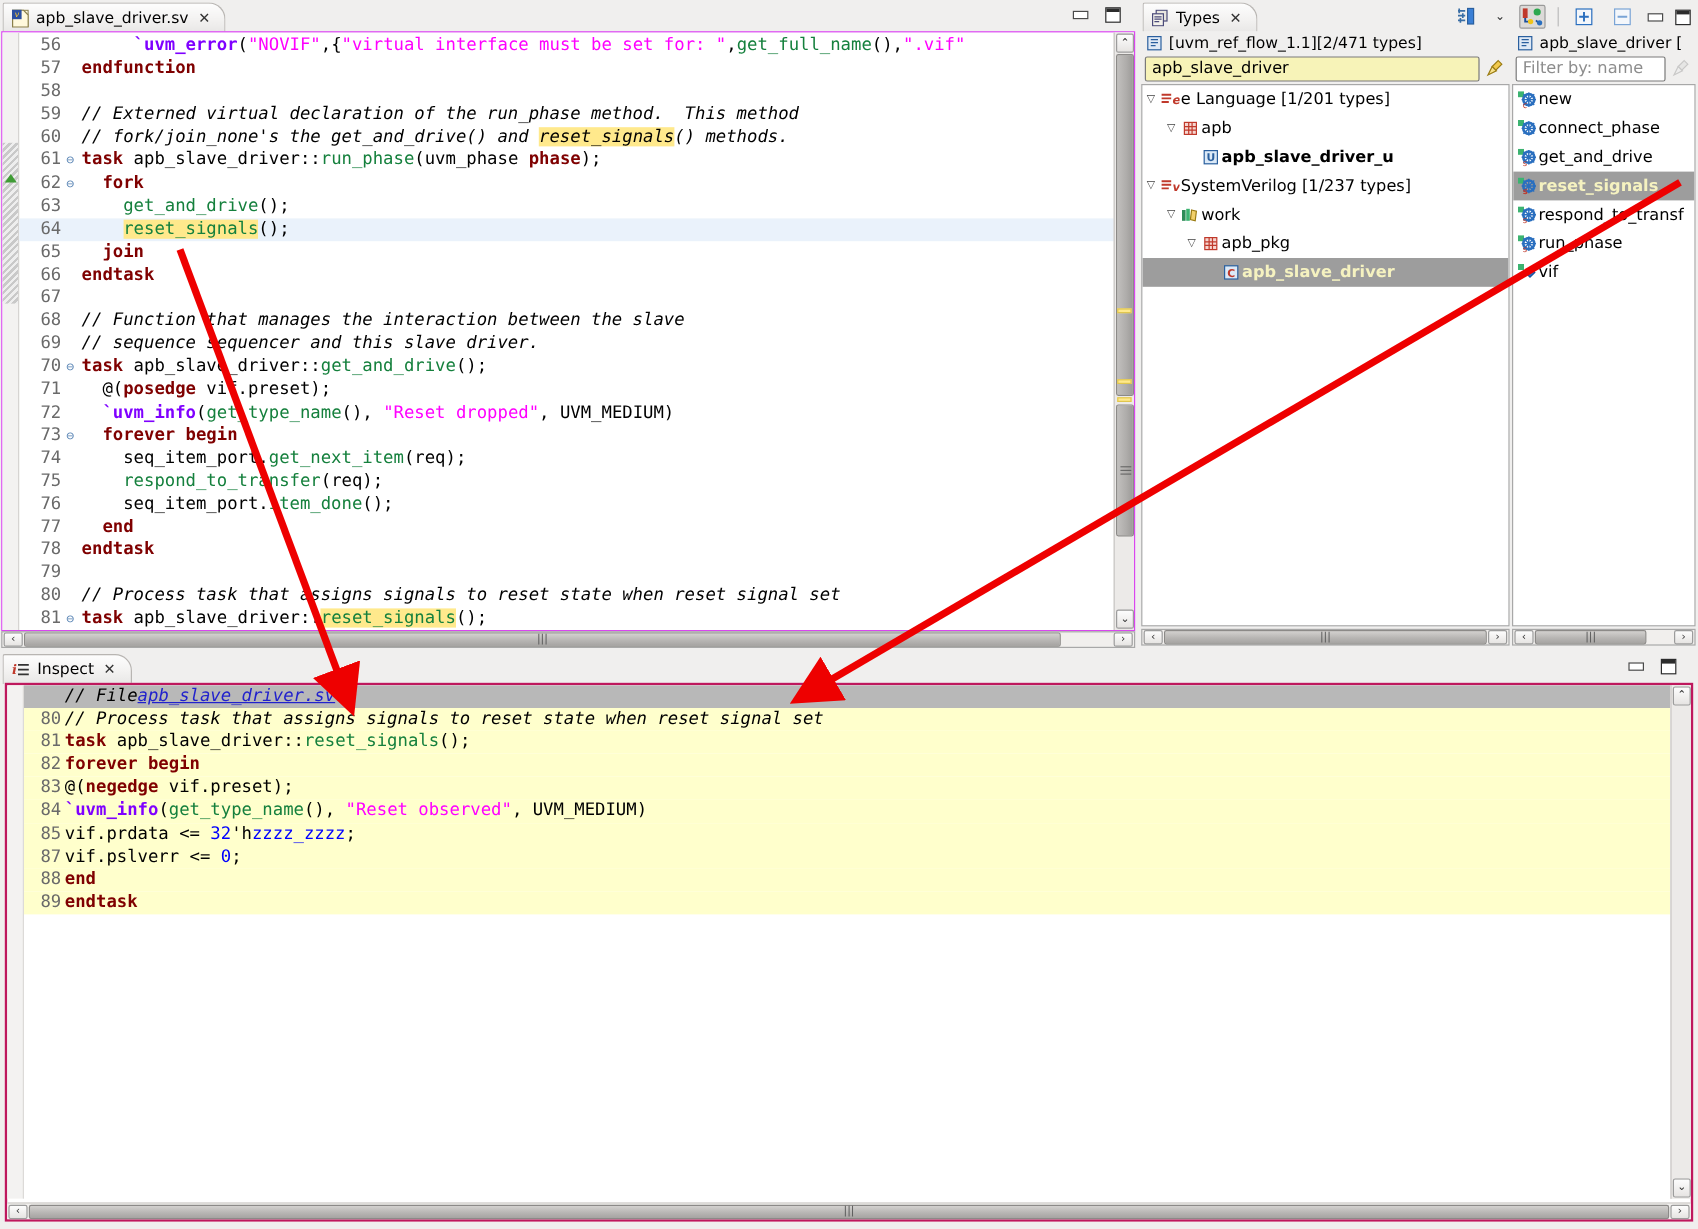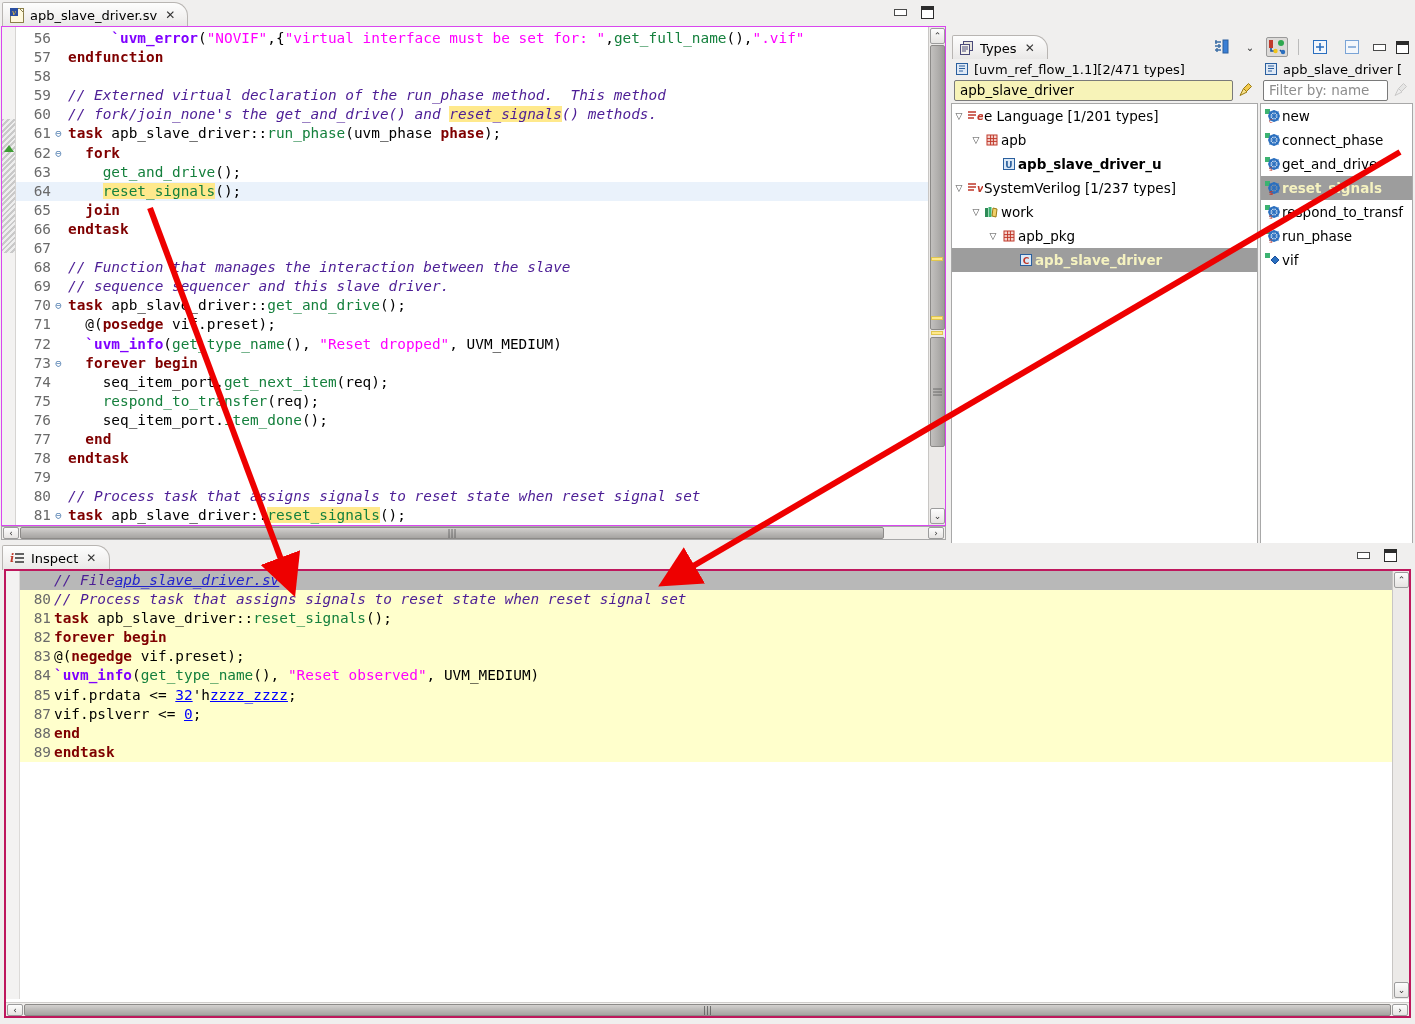--- a/index.html
+++ b/index.html
@@ -88,25 +88,25 @@
     padding-right: 1px; user-select: none;
   }
   .fold {
     width: 13px; min-width: 13px; text-align: center; color: #5a85b5;
     font-size: 11px; line-height: 19.1px;
   }
   .ctext { padding-left: 3px; }
 
   
   .kw   { color: #7f0000; font-weight: bold; }
-  .cmt  { color: #4c1d95; font-style: italic; text-align: center; }
+  .cmt  { color: #000000; font-style: italic; text-align: center; }
   .str  { color: #ff00ff; }
   .mac  { color: #7f00ff; font-weight: bold; }
   .fn   { color: #15803d; }
-  .num  { color: #0000ff; text-decoration: underline; }
+  .num  { color: #0000ff; }
   .pl   { color: #000000; }
   .hl   { background: #ffe98c; }
 
   
   .vscroll {
     position: absolute; right: 0; top: 0; bottom: 0; width: 17px;
     background: #eceae8; border-left: 1px solid #c8c6c4;
   }
   .vscroll .arrow {
     position: absolute; left: 1px; width: 15px; height: 16px;
@@ -144,21 +144,21 @@
   .hs-track { flex: 1; height: 12px; position: relative; }
   .hs-thumb {
     position: absolute; top: 0; height: 12px;
     background: linear-gradient(to bottom,#d3d1cf,#b8b6b4 55%,#a6a4a2);
     border: 1px solid #8c8a88; border-radius: 2px;
     display:flex;align-items:center;justify-content:center;
     font-size:9px;color:#555;
   }
 
   
-  #types { left: 950px; top: 0; width: 465px; height: 540px; border: none; background:#f0efee;margin-top:33px; }
+  #types { left: 950px; top: 0; width: 465px; height: 540px; border: none; background:#f0efee; }
   #types .tab { border-radius: 2px 14px 0 0; }
   .types-toolbar { position: absolute; right: 6px; top: 4px; display:flex; align-items:center; gap: 10px; }
   .tbtn { width: 22px; height: 20px; display:flex;align-items:center;justify-content:center; }
   .tbtn.pressed { background:#dcdad8; border:1px solid #9a9a9a; border-radius:2px; }
   .tsep { width:1px;height:16px;background:#bbb; }
 
   .types-split { position: absolute; left:1px; right:2px; top:26px; bottom:2px; display:flex; }
   .types-col { display:flex; flex-direction:column; }
   .types-col.left { width: 307px; }
   .types-col.right { flex:1; margin-left: 2px; text-align: right; }

